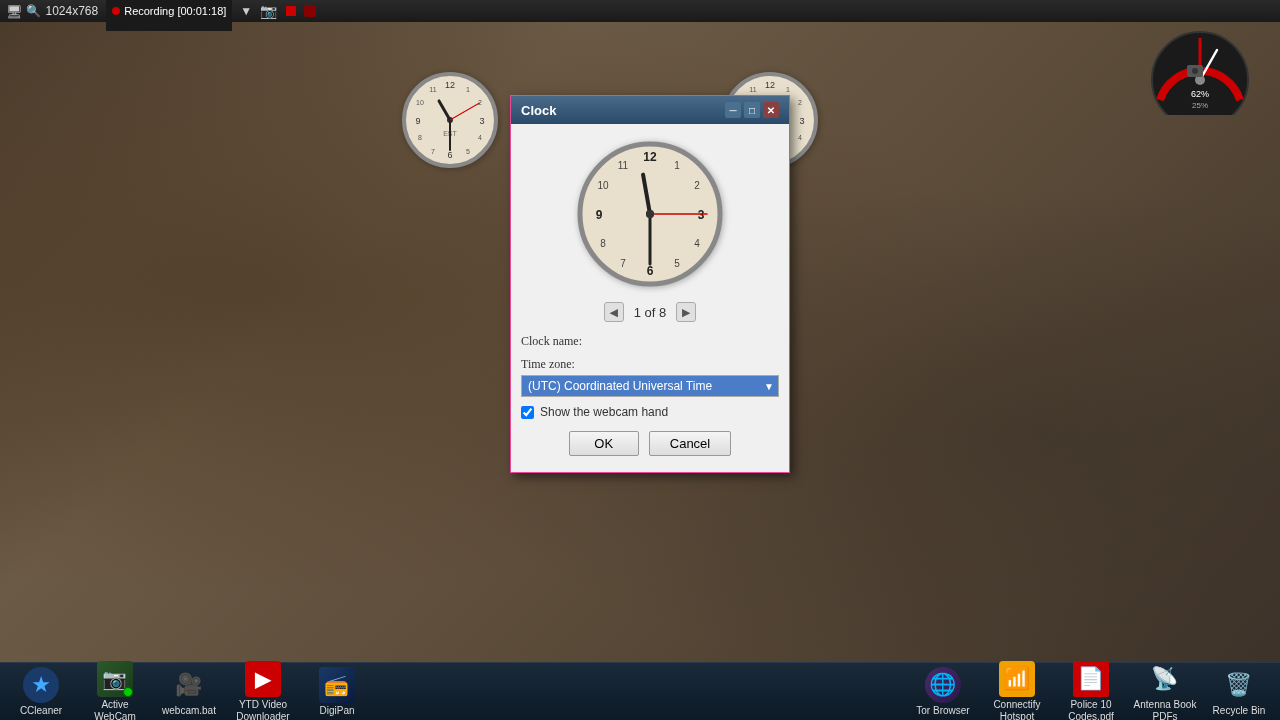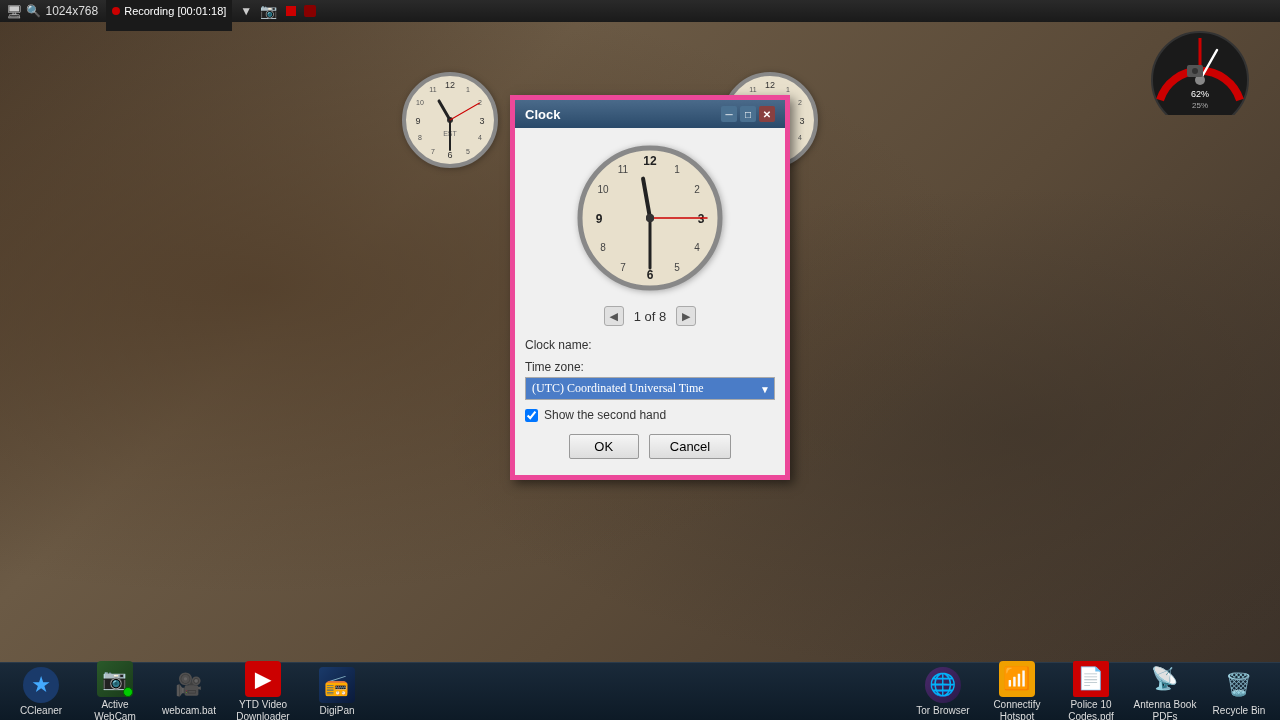--- a/index.html
+++ b/index.html
@@ -160,21 +160,21 @@
       justify-content: center;
     }
 
     
     .clock-dialog {
       position: absolute;
       left: 510px;
       top: 95px;
       width: 280px;
       background: #c2410c;
-      border: 5px solid #ec4899;
+      border: 1px solid #ec4899;
       box-shadow: 4px 4px 10px rgba(0,0,0,0.5);
     }
 
     .dialog-titlebar {
       background: linear-gradient(to bottom, #4a6a8a, #2a4a6a);
       color: white;
       padding: 6px 10px;
       font-size: 13px;
       font-weight: bold;
       display: flex;
@@ -242,20 +242,21 @@
     
     .form-group {
       margin-bottom: 8px;
     }
 
     .form-label {
       font-size: 12px;
       color: #333;
       margin-bottom: 3px;
       display: block;
+      font-family: Liberation Serif, serif;
     }
 
     .form-input {
       width: 100%;
       padding: 3px 6px;
       border: 1px solid #aaa;
       background: white;
       font-size: 13px;
       color: #333;
     }
@@ -266,21 +267,20 @@
       border: 1px solid #aaa;
       background: #4a7cc7;
       color: white;
       font-size: 12px;
       appearance: none;
       cursor: pointer;
       display: flex;
       align-items: center;
       justify-content: space-between;
       position: relative;
-      font-family: Liberation Serif, serif;
     }
 
     .select-wrapper {
       position: relative;
       width: 100%;
     }
 
     .select-arrow {
       position: absolute;
       right: 4px;
@@ -482,21 +482,21 @@
         <div class="select-wrapper">
           <div class="form-select">
             <span style="font-size:12px;">(UTC) Coordinated Universal Time</span>
             <span class="select-arrow">▼</span>
           </div>
         </div>
       </div>
 
       <div class="checkbox-row">
         <input type="checkbox" checked="" id="second-hand" style="">
-        <label for="second-hand">Show the second hand</label>
+        <label for="second-hand">Show the webcam hand</label>
       </div>
 
       <div class="dialog-buttons">
         <button class="btn">OK</button>
         <button class="btn">Cancel</button>
       </div>
     </div>
   </div>
 
   <div class="taskbar">

